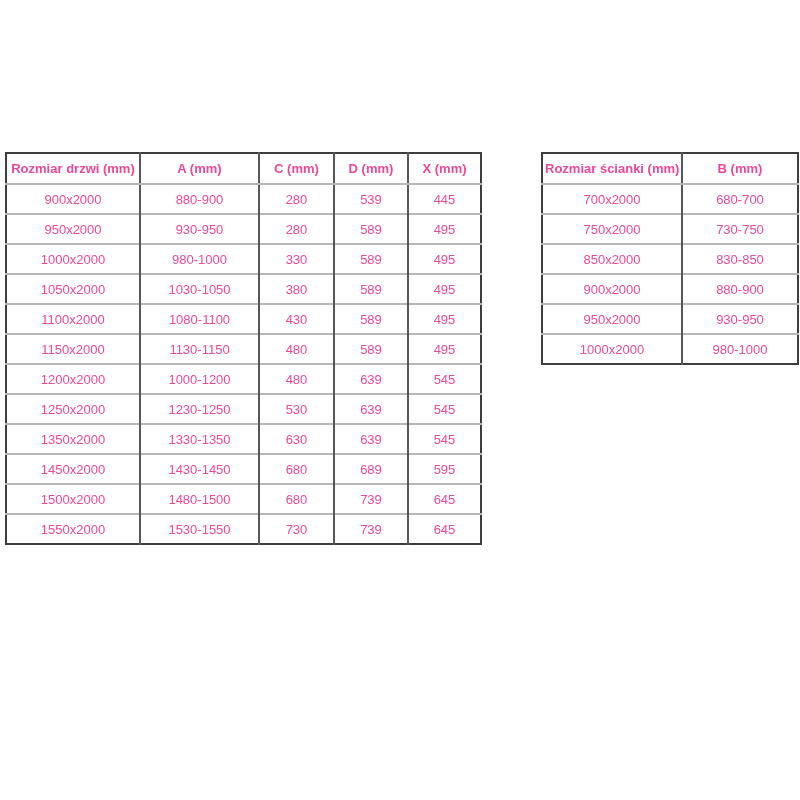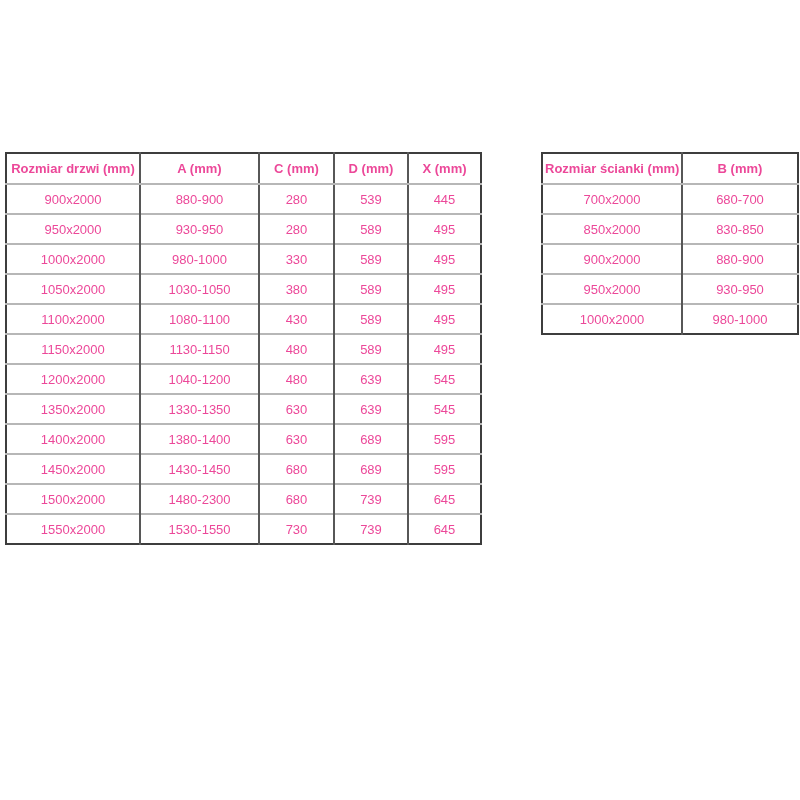--- a/index.html
+++ b/index.html
@@ -122,49 +122,49 @@
         </tr>
         <tr>
           <td>1150x2000</td>
           <td>1130-1150</td>
           <td>480</td>
           <td>589</td>
           <td>495</td>
         </tr>
         <tr>
           <td>1200x2000</td>
-          <td>1040-1200</td>
+          <td>1000-1200</td>
           <td>480</td>
+          <td>639</td>
+          <td>545</td>
+        </tr>
+        <tr>
+          <td>1250x2000</td>
+          <td>1230-1250</td>
+          <td>530</td>
           <td>639</td>
           <td>545</td>
         </tr>
         <tr>
           <td>1350x2000</td>
           <td>1330-1350</td>
           <td>630</td>
           <td>639</td>
           <td>545</td>
         </tr>
         <tr>
-          <td>1400x2000</td>
-          <td>1380-1400</td>
-          <td>630</td>
-          <td>689</td>
-          <td>595</td>
-        </tr>
-        <tr>
           <td>1450x2000</td>
           <td>1430-1450</td>
           <td>680</td>
           <td>689</td>
           <td>595</td>
         </tr>
         <tr>
           <td>1500x2000</td>
-          <td>1480-2300</td>
+          <td>1480-1500</td>
           <td>680</td>
           <td>739</td>
           <td>645</td>
         </tr>
         <tr>
           <td>1550x2000</td>
           <td>1530-1550</td>
           <td>730</td>
           <td>739</td>
           <td>645</td>
@@ -182,20 +182,24 @@
           <th>Rozmiar ścianki (mm)</th>
           <th>B (mm)</th>
         </tr>
     </thead>
     <tbody>
         <tr>
           <td>700x2000</td>
           <td>680-700</td>
         </tr>
         <tr>
+          <td>750x2000</td>
+          <td>730-750</td>
+        </tr>
+        <tr>
           <td>850x2000</td>
           <td>830-850</td>
         </tr>
         <tr>
           <td>900x2000</td>
           <td>880-900</td>
         </tr>
         <tr>
           <td>950x2000</td>
           <td>930-950</td>

